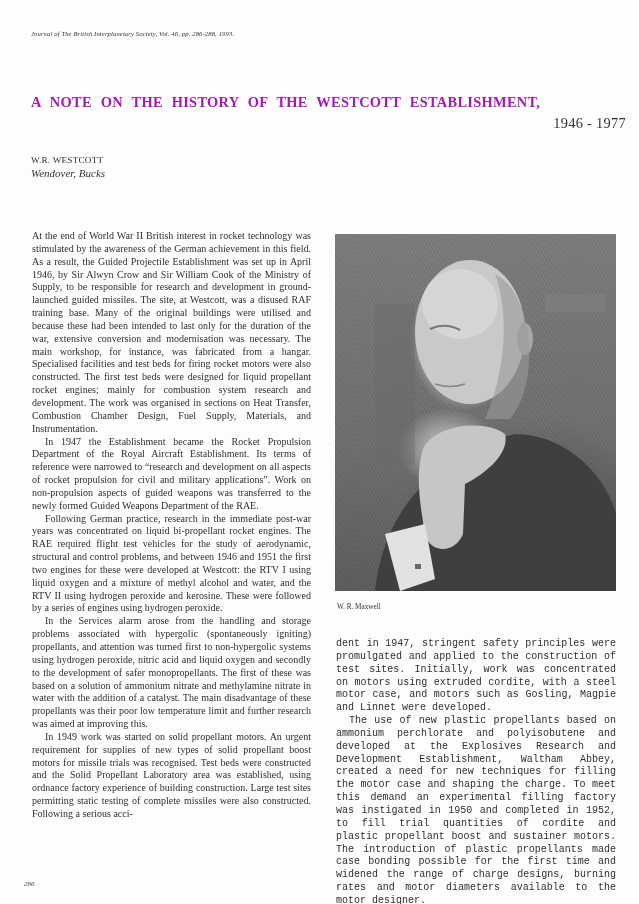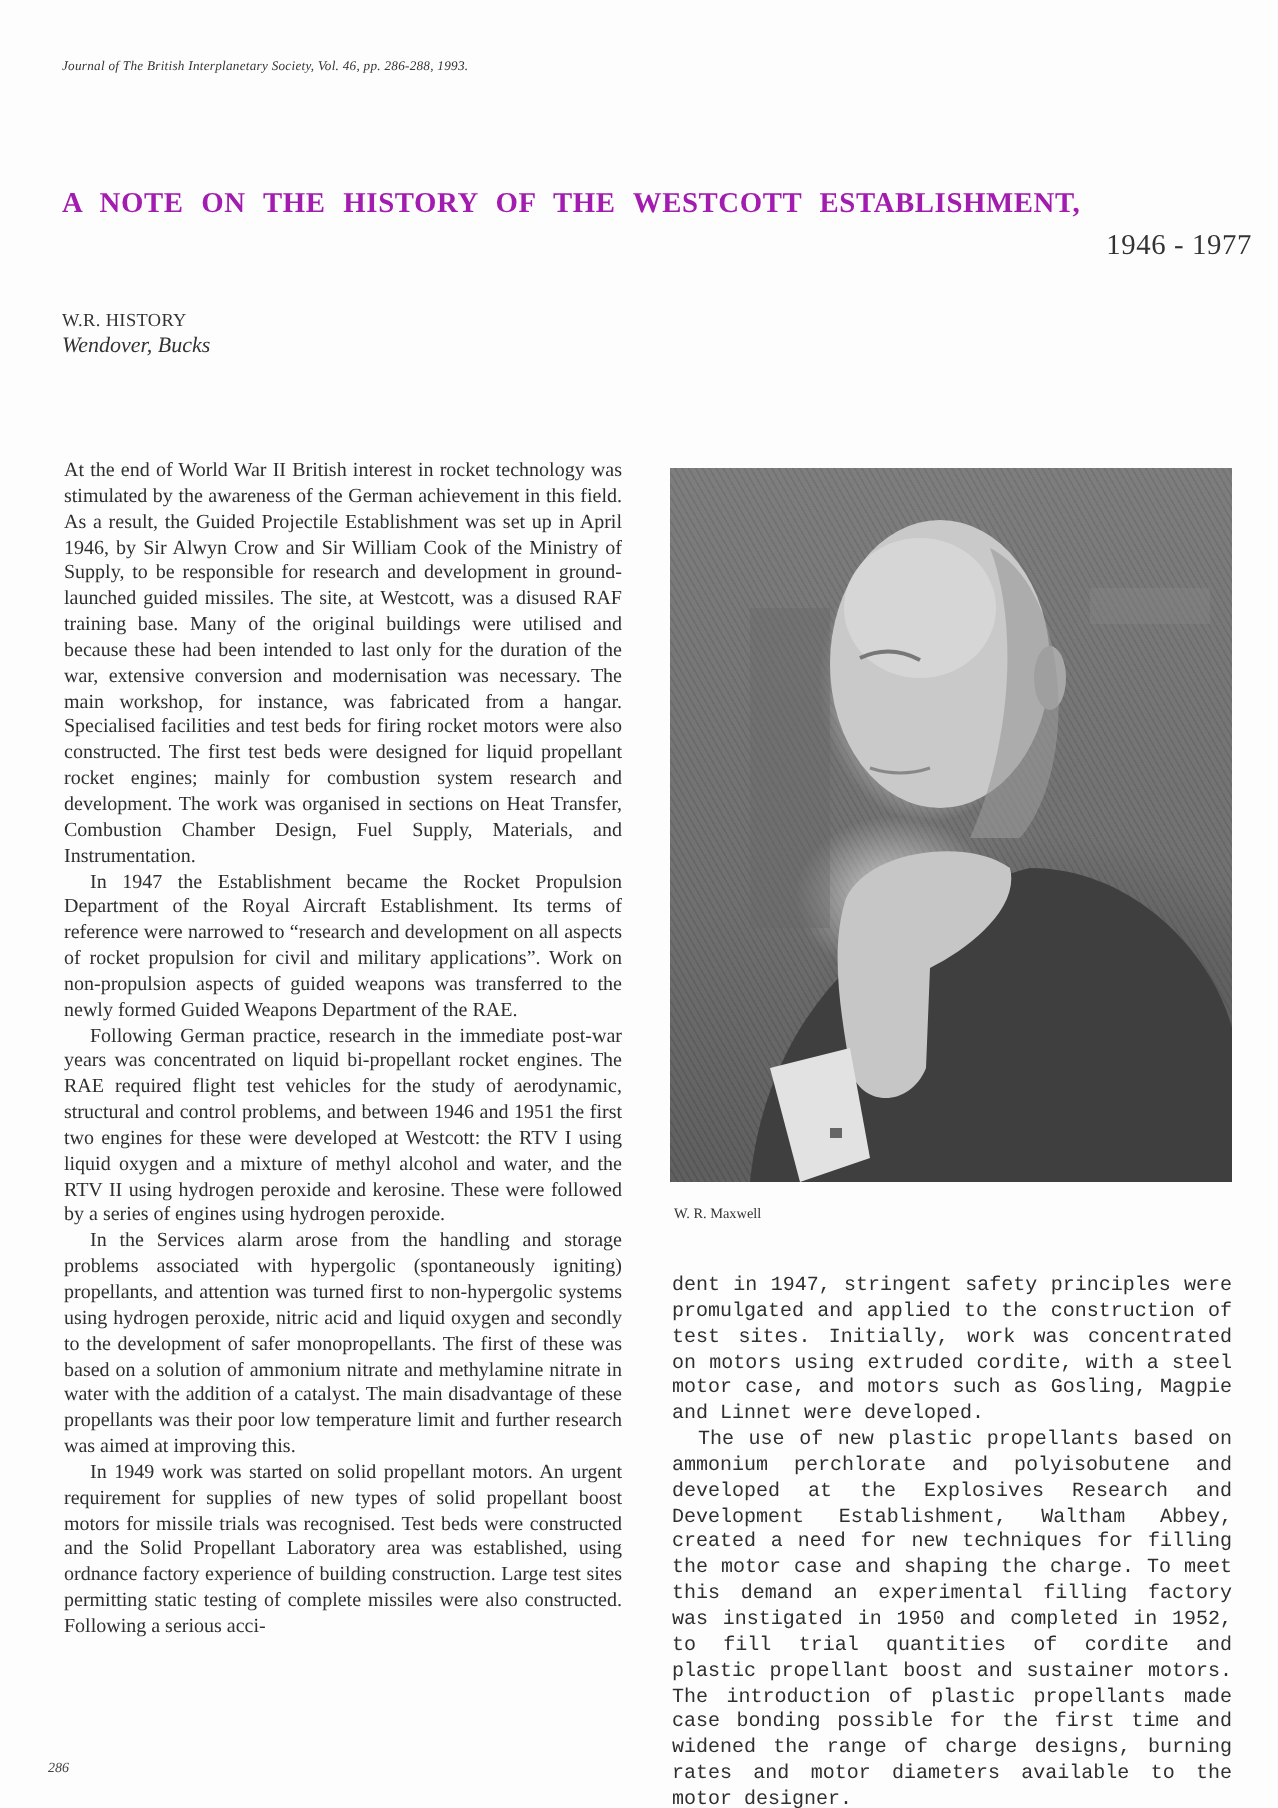--- a/index.html
+++ b/index.html
@@ -54,21 +54,21 @@
   }
 </style>
 </head>
 <body>
 
 <div class="journal-ref">Journal of The British Interplanetary Society, Vol. 46, pp. 286-288, 1993.</div>
 
 <h1 class="title">A NOTE ON THE HISTORY OF THE WESTCOTT ESTABLISHMENT,</h1>
 <div class="title-years">1946 - 1977</div>
 
-<div class="author">W.R. HISTORY</div>
+<div class="author">W.R. WESTCOTT</div>
 <div class="affiliation">Wendover, Bucks</div>
 
 <div class="col col-left">
   <p class="first">At the end of World War II British interest in rocket technology was stimulated by the awareness of the German achievement in this field. As a result, the Guided Projectile Establishment was set up in April 1946, by Sir Alwyn Crow and Sir William Cook of the Ministry of Supply, to be responsible for research and development in ground-launched guided missiles. The site, at Westcott, was a disused RAF training base. Many of the original buildings were utilised and because these had been intended to last only for the duration of the war, extensive conversion and modernisation was necessary. The main work­shop, for instance, was fabricated from a hangar. Specialised facilities and test beds for firing rocket motors were also constructed. The first test beds were designed for liquid propel­lant rocket engines; mainly for combustion system research and development. The work was organised in sections on Heat Transfer, Combustion Chamber Design, Fuel Supply, Materi­als, and Instrumentation.</p>
   <p>In 1947 the Establishment became the Rocket Propulsion Department of the Royal Aircraft Establishment. Its terms of reference were narrowed to “research and development on all aspects of rocket propulsion for civil and military applica­tions”. Work on non-propulsion aspects of guided weapons was transferred to the newly formed Guided Weapons Department of the RAE.</p>
   <p>Following German practice, research in the immediate post-war years was concentrated on liquid bi-propellant rocket engines. The RAE required flight test vehicles for the study of aerodynamic, structural and control problems, and between 1946 and 1951 the first two engines for these were developed at Westcott: the RTV I using liquid oxygen and a mixture of methyl alcohol and water, and the RTV II using hydrogen peroxide and kerosine. These were followed by a series of engines using hydrogen peroxide.</p>
   <p>In the Services alarm arose from the handling and storage problems associated with hypergolic (spontaneously igniting) propellants, and attention was turned first to non-hypergolic systems using hydrogen peroxide, nitric acid and liquid oxygen and secondly to the development of safer monopropellants. The first of these was based on a solution of ammonium nitrate and methylamine nitrate in water with the addition of a catalyst. The main disadvantage of these propellants was their poor low temperature limit and further research was aimed at improving this.</p>
   <p>In 1949 work was started on solid propellant motors. An urgent requirement for supplies of new types of solid propellant boost motors for missile trials was recognised. Test beds were constructed and the Solid Propellant Laboratory area was established, using ordnance factory experience of building construction. Large test sites permitting static testing of com­plete missiles were also constructed. Following a serious acci-</p>
 </div>
 

